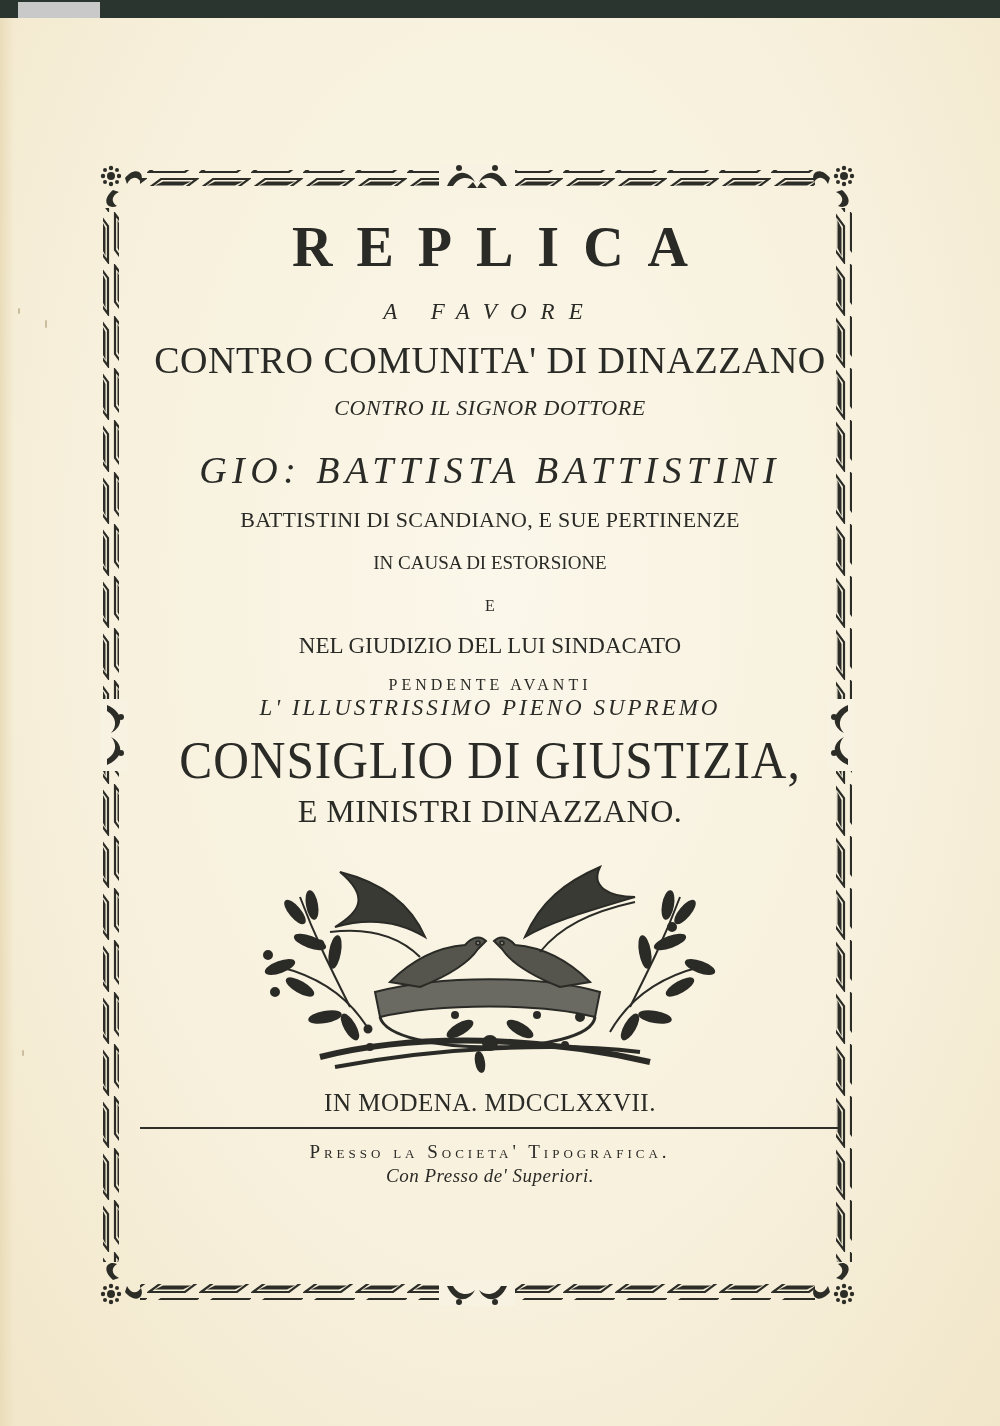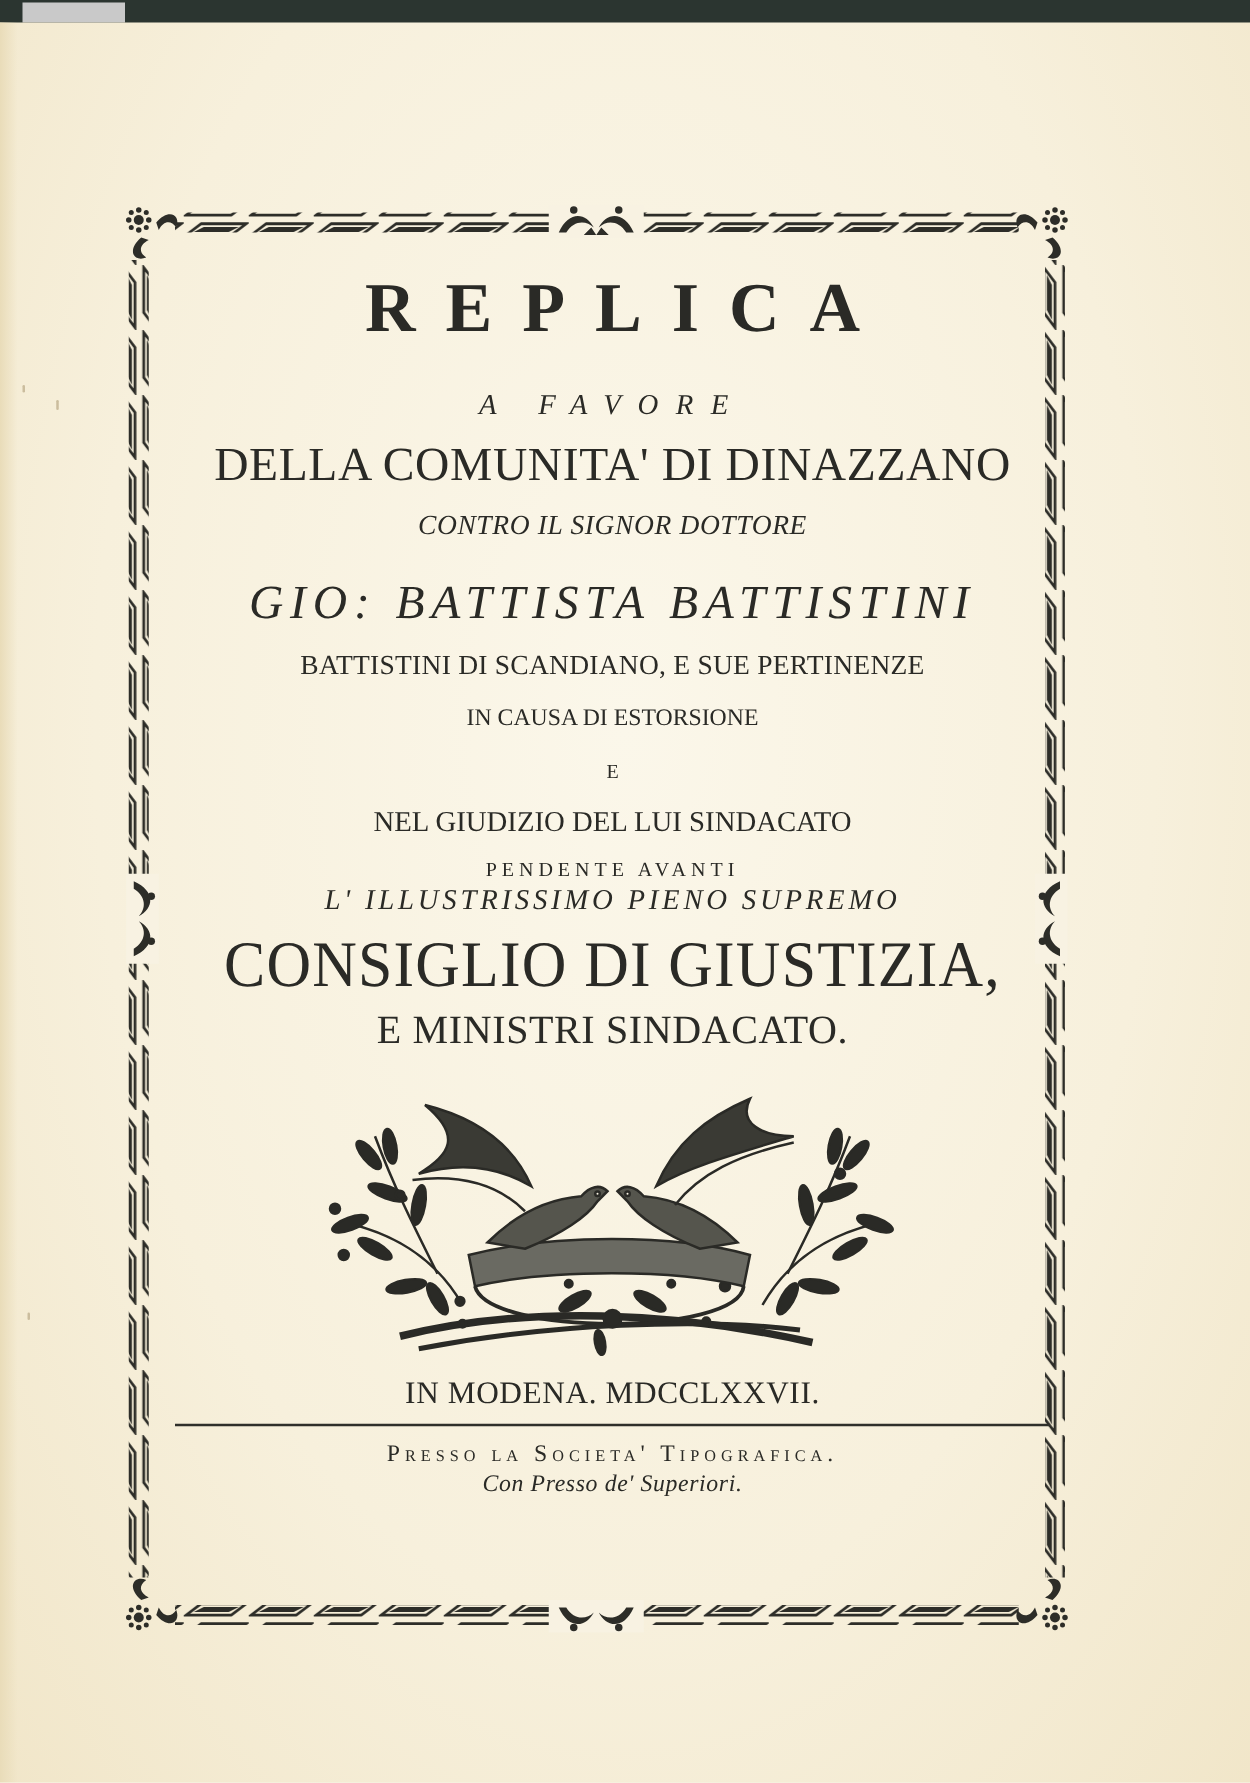--- a/index.html
+++ b/index.html
@@ -37,21 +37,21 @@
       position: absolute; left: 130px; top: 205px; width: 720px;
       text-align: center;
     }
     .line { display: block; white-space: nowrap; margin: 0 auto; }
     .t-replica {
       font-size: 56px; letter-spacing: 24px; line-height: 80px;
       padding-left: 24px; margin-top: 2px; font-weight: bold;
     }
     .t-afavore {
       font-style: italic; font-size: 23px; letter-spacing: 14px;
-      margin-top: 24px; line-height: 26px; text-align: center;
+      margin-top: 12px; line-height: 26px; text-align: center;
     }
     .t-comunita {
       font-size: 38px; line-height: 42px; margin-top: 14px; letter-spacing: 0.5px;
     }
     .t-contro {
       font-style: italic; font-size: 22px; line-height: 26px; margin-top: 14px; letter-spacing: 0.5px;
     }
     .t-gio {
       font-size: 38px; letter-spacing: 5.5px; line-height: 42px; margin-top: 28px; font-style: italic;
     }
@@ -223,31 +223,31 @@
         <path d="M-14 -2 C-24 10 -34 4 -30 -6 C-26 0 -20 0 -16 -8 Z"></path>
         <path d="M-2 -14 C10 -24 4 -34 -6 -30 C0 -26 0 -20 -8 -16 Z"></path>
       </g>
     </g>
   </svg>
 </div>
 
 <div class="content">
   <span class="line t-replica">REPLICA</span>
   <span class="line t-afavore">A FAVORE</span>
-  <span class="line t-comunita">DELLA COMUNITA' DI DINAZZANO</span>
+  <span class="line t-comunita">CONTRO COMUNITA' DI DINAZZANO</span>
   <span class="line t-contro">CONTRO IL SIGNOR DOTTORE</span>
   <span class="line t-gio">GIO: BATTISTA BATTISTINI</span>
   <span class="line t-governatore">BATTISTINI DI SCANDIANO, E SUE PERTINENZE</span>
   <span class="line t-causa">IN CAUSA DI ESTORSIONE</span>
   <span class="line t-e">E</span>
   <span class="line t-giudizio">NEL GIUDIZIO DEL LUI SINDACATO</span>
   <span class="line t-pendente">PENDENTE AVANTI</span>
   <span class="line t-illustrissimo">L' ILLUSTRISSIMO PIENO SUPREMO</span>
   <span class="line t-consiglio">CONSIGLIO DI GIUSTIZIA,</span>
-  <span class="line t-ministri">E MINISTRI SINDACATO.</span>
+  <span class="line t-ministri">E MINISTRI DINAZZANO.</span>
 
   <svg class="ornament" viewBox="0 0 500 230">
     <g stroke="#2a2a26" fill="none" stroke-width="2">
 
       <path d="M40 110 C80 120 110 140 130 175"></path>
       <path d="M60 40 C75 80 90 110 110 150"></path>
       <g fill="#2a2a26">
         <ellipse cx="55" cy="55" rx="14" ry="5" transform="rotate(50 55 55)"></ellipse>
         <ellipse cx="72" cy="48" rx="14" ry="5" transform="rotate(80 72 48)"></ellipse>
         <ellipse cx="70" cy="85" rx="16" ry="5" transform="rotate(20 70 85)"></ellipse>

